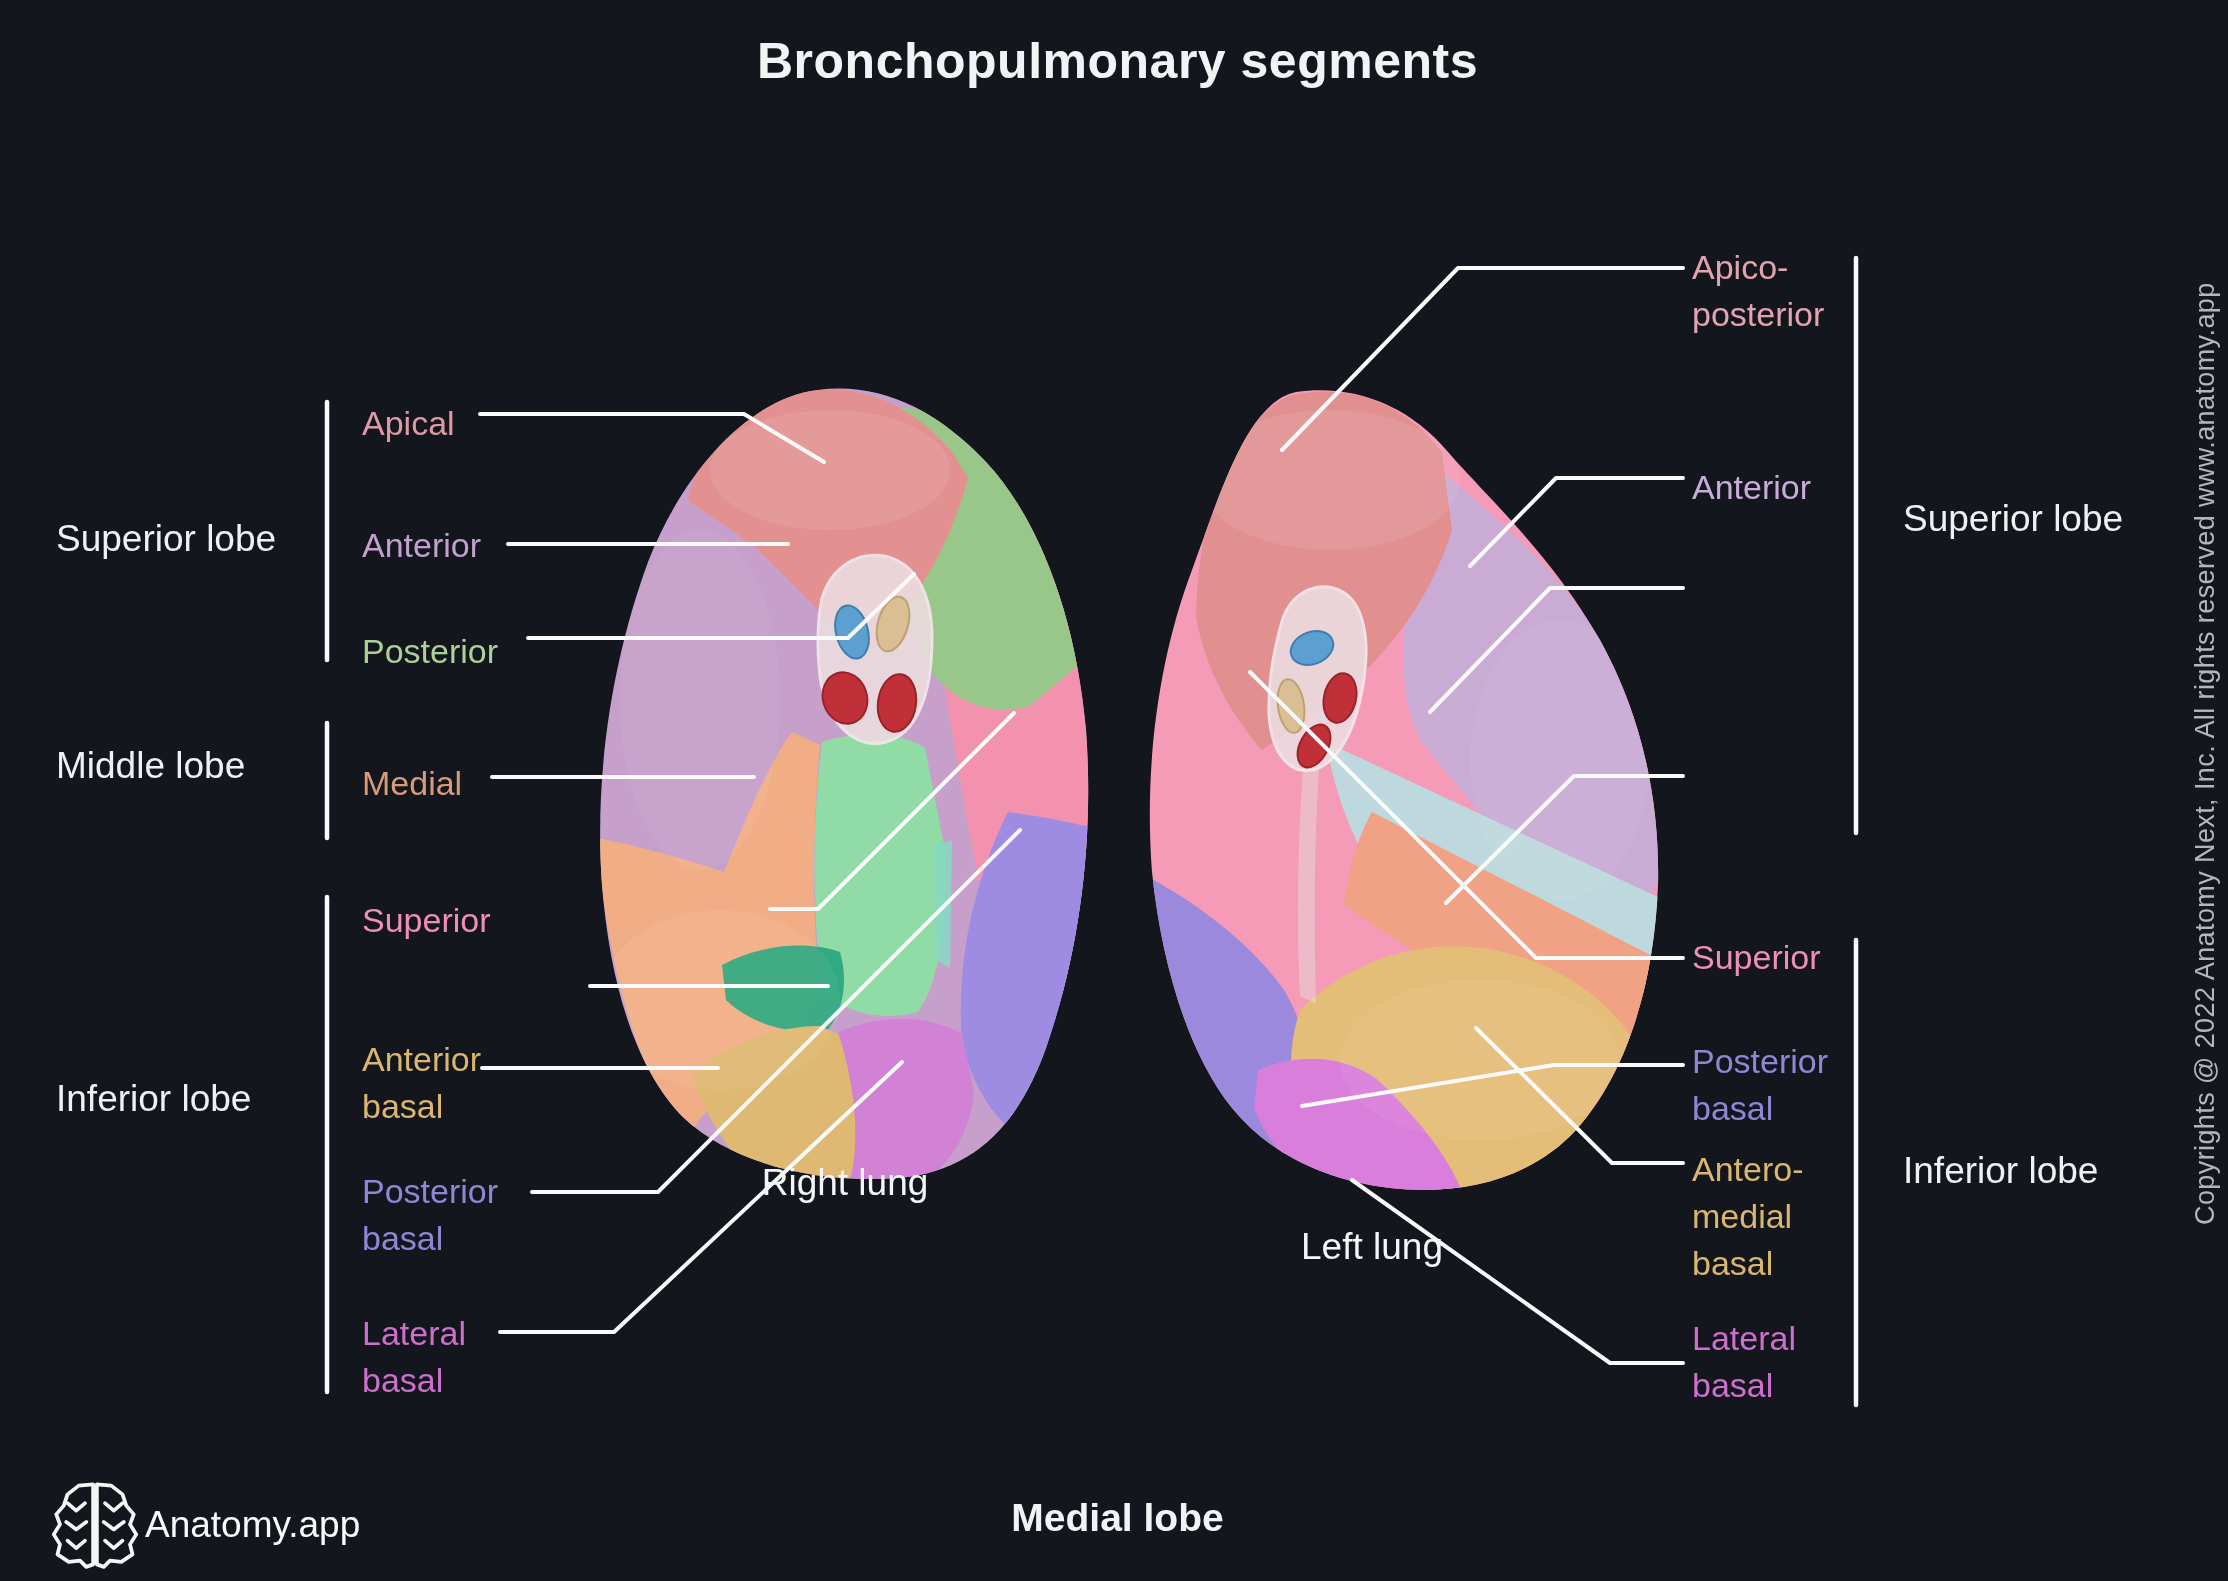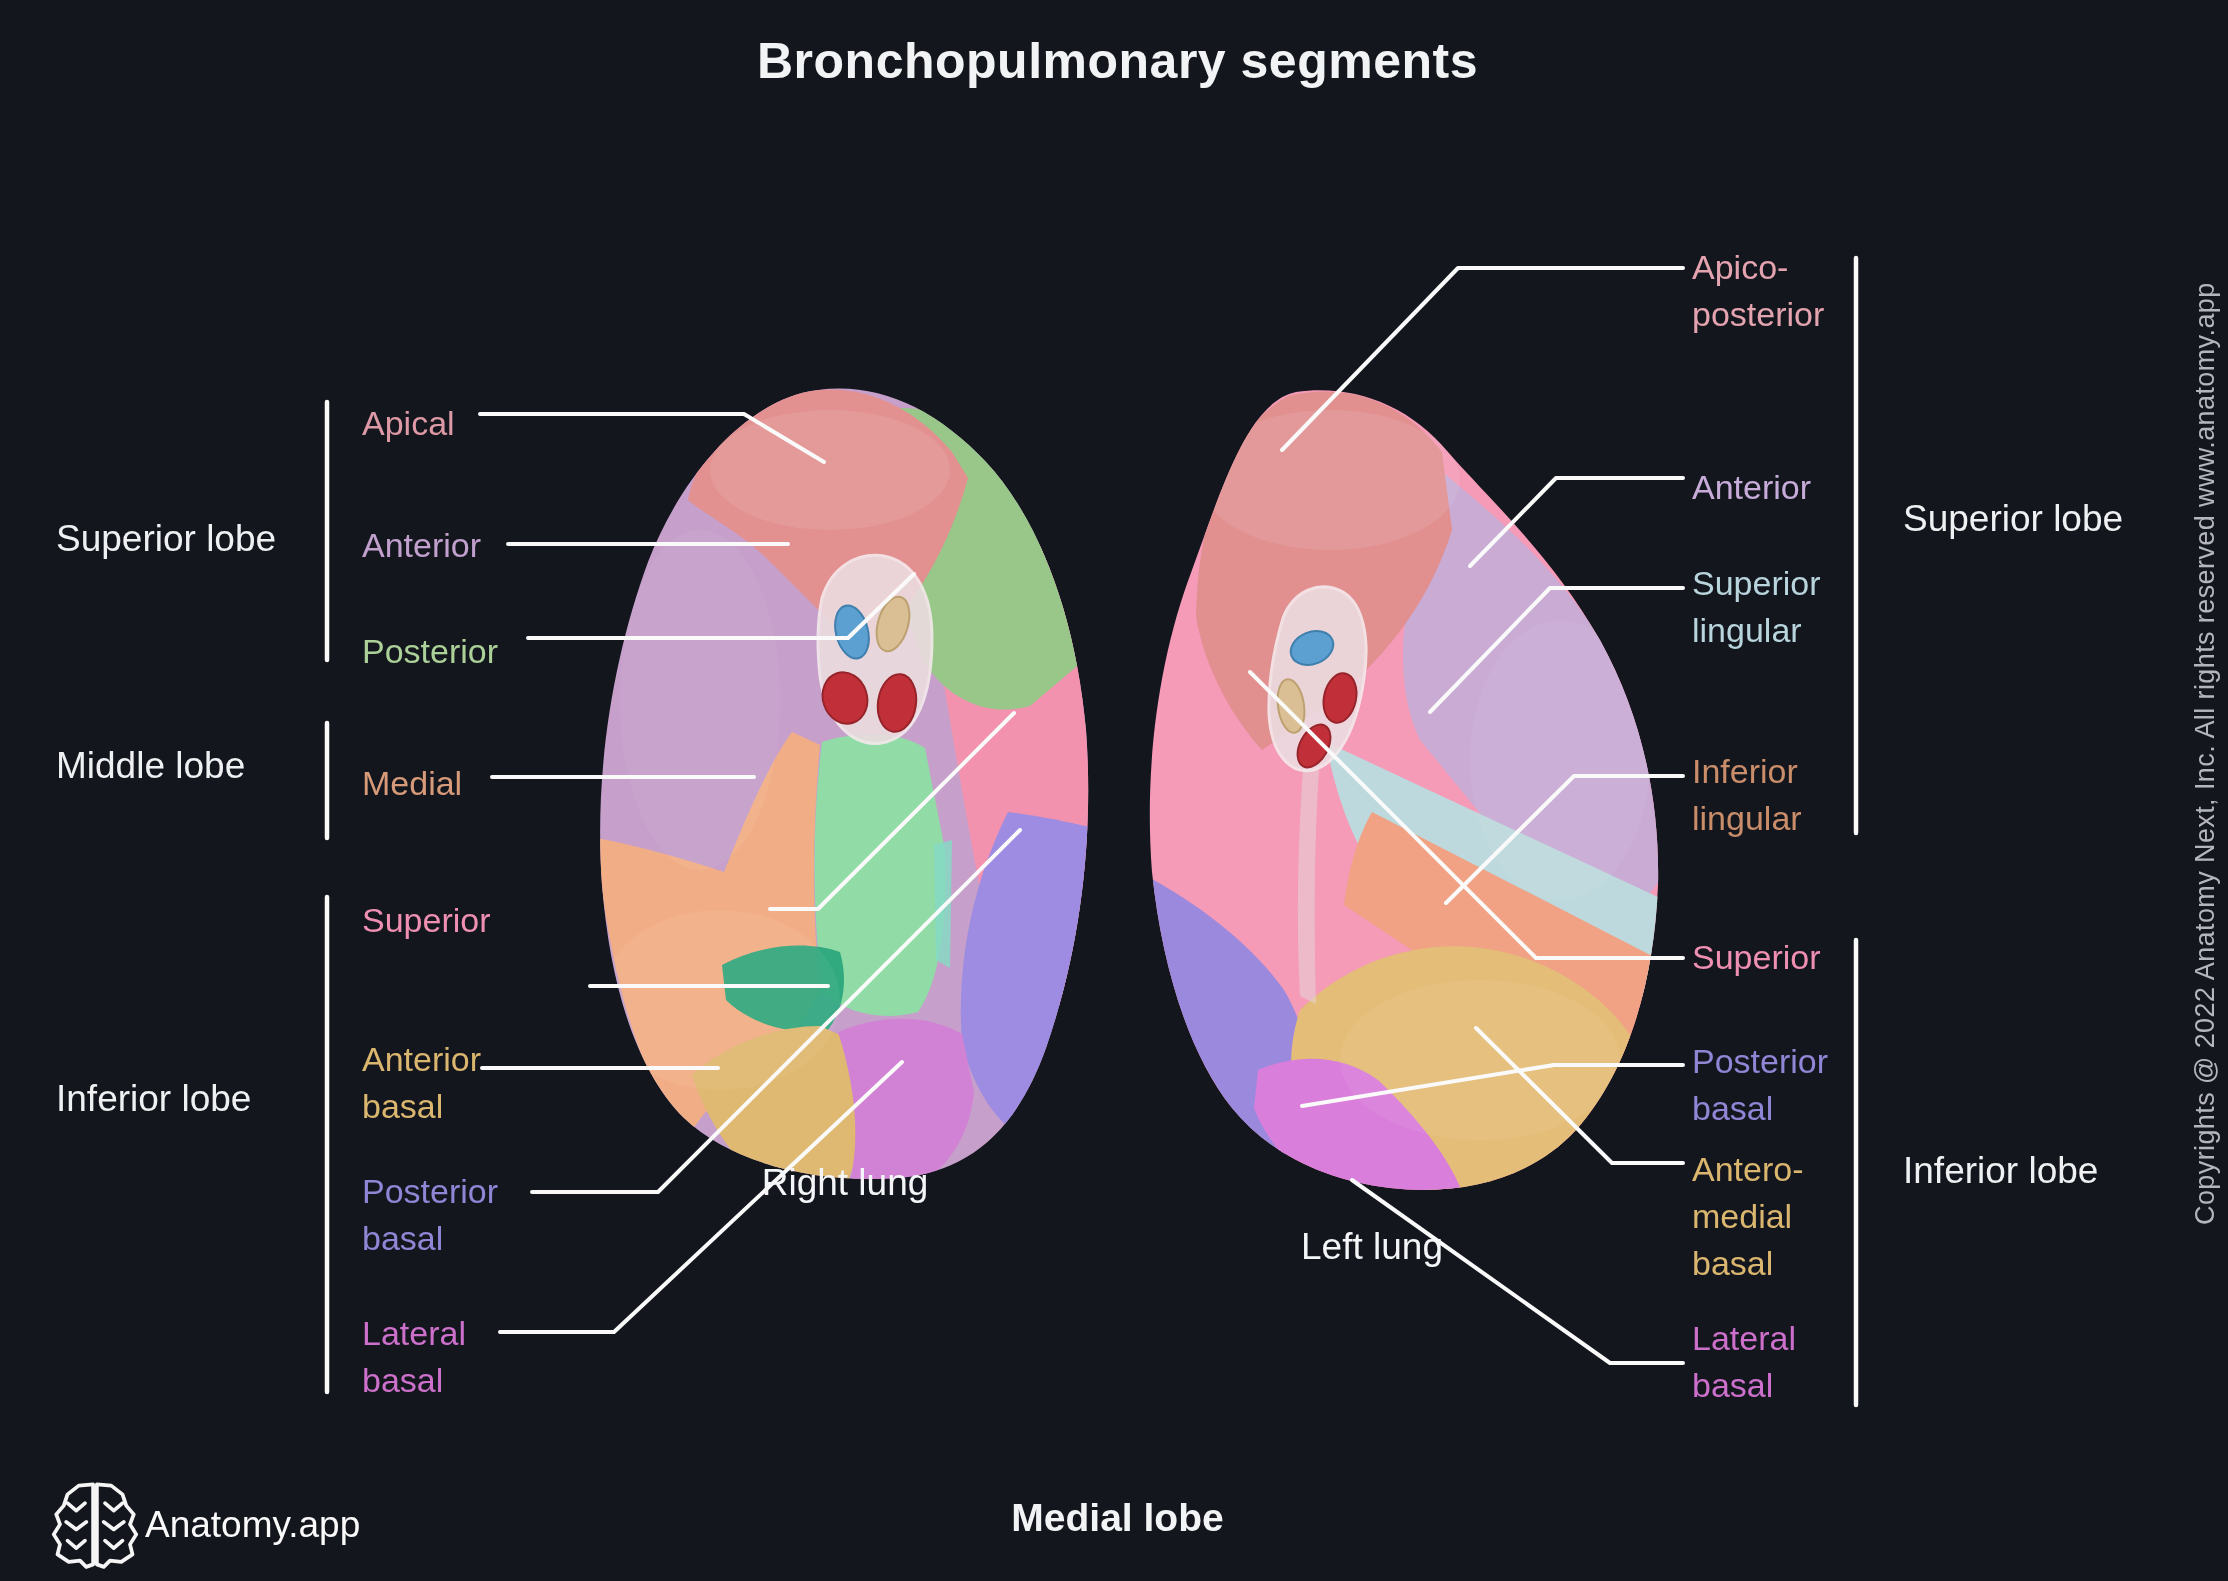--- a/index.html
+++ b/index.html
@@ -146,22 +146,20 @@
   <div class="seg-label" style="left: 362px; top: 897px; color: rgb(239, 143, 178);">Superior</div>
   <div class="seg-label" style="left: 362px; top: 1036px; width: 170px; color: rgb(218, 182, 111);">Anterior basal</div>
   <div class="seg-label" style="left: 362px; top: 1168px; width: 190px; color: rgb(145, 134, 214);">Posterior basal</div>
   <div class="seg-label" style="left: 362px; top: 1310px; width: 150px; color: rgb(204, 112, 203);">Lateral basal</div>
 
   <div class="lobe-label" style="left:1903px;top:498px">Superior lobe</div>
   <div class="lobe-label" style="left:1903px;top:1150px">Inferior lobe</div>
 
   <div class="seg-label" style="left: 1692px; top: 244px; width: 190px; color: rgb(227, 163, 175);">Apico-posterior</div>
   <div class="seg-label" style="left: 1692px; top: 464px; color: rgb(199, 171, 216);">Anterior</div>
-  <div class="seg-label" style="left: 1692px; top: 560px; width: 180px; color: rgb(184, 212, 220);">Superior lingular</div>
-  <div class="seg-label" style="left: 1692px; top: 748px; width: 160px; color: rgb(202, 141, 106);">Inferior lingular</div>
   <div class="seg-label" style="left: 1692px; top: 934px; color: rgb(239, 143, 178);">Superior</div>
   <div class="seg-label" style="left: 1692px; top: 1038px; width: 190px; color: rgb(145, 134, 214);">Posterior basal</div>
   <div class="seg-label" style="left: 1692px; top: 1146px; width: 170px; color: rgb(218, 182, 111);">Antero-medial basal</div>
   <div class="seg-label" style="left: 1692px; top: 1315px; width: 150px; color: rgb(204, 112, 203);">Lateral basal</div>
 
   <div class="lung-name" style="left:715px;top:1162px">Right lung</div>
   <div class="lung-name" style="left:1242px;top:1226px">Left lung</div>
 
   <div class="brand">
     <svg width="100" height="94" viewBox="0 0 160 150">

